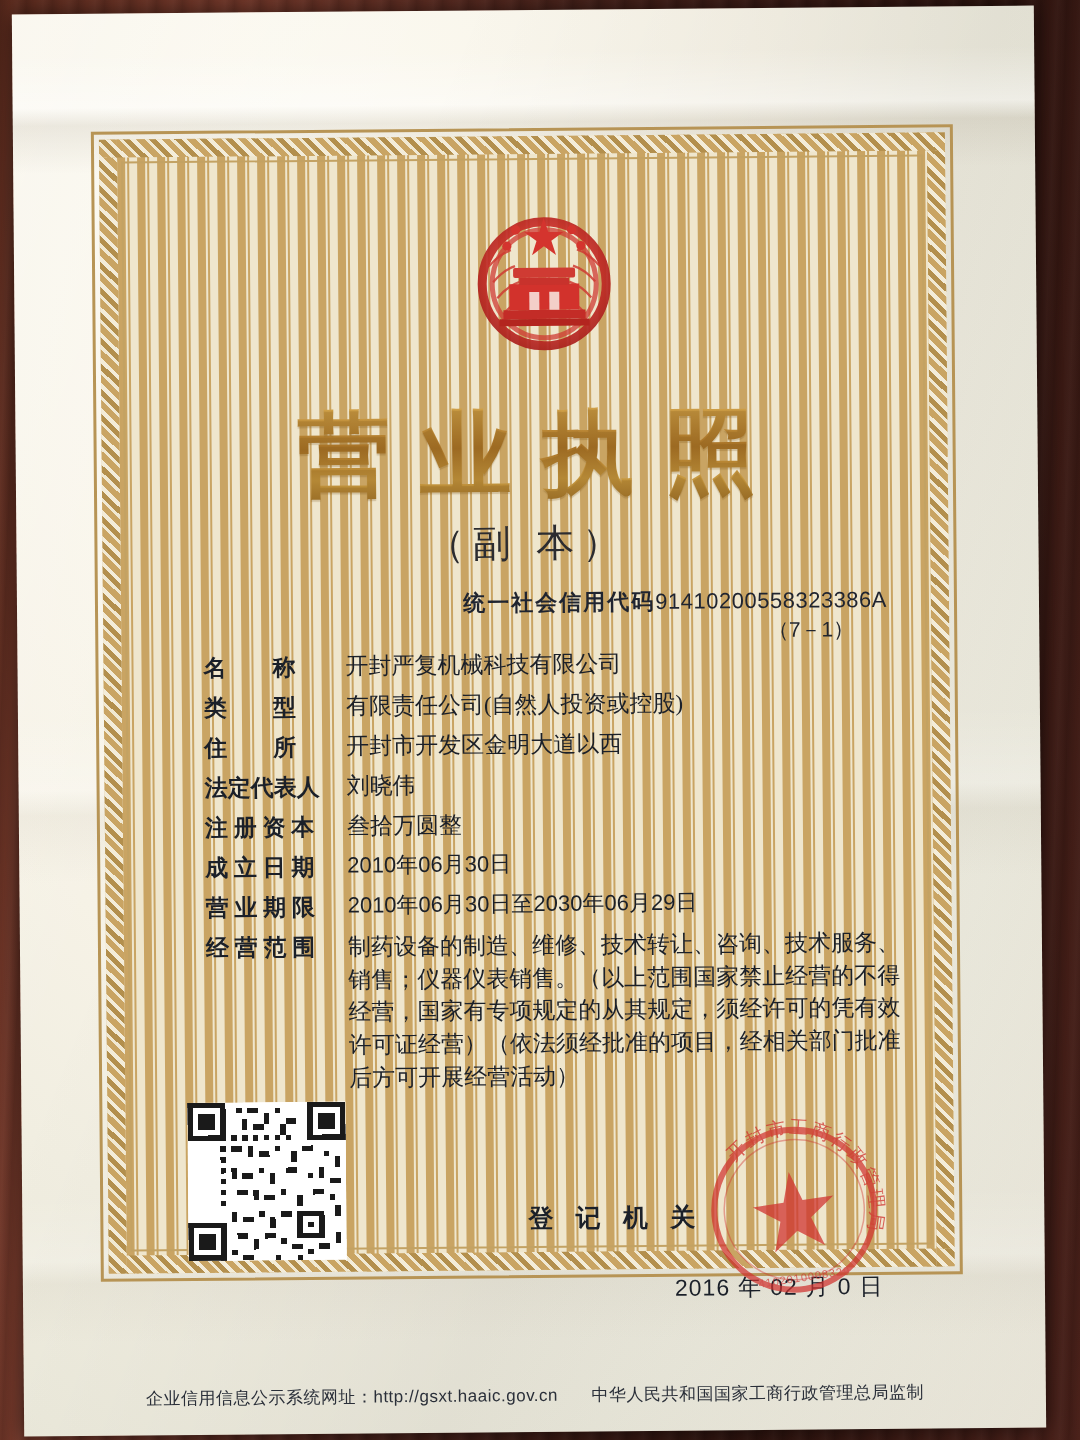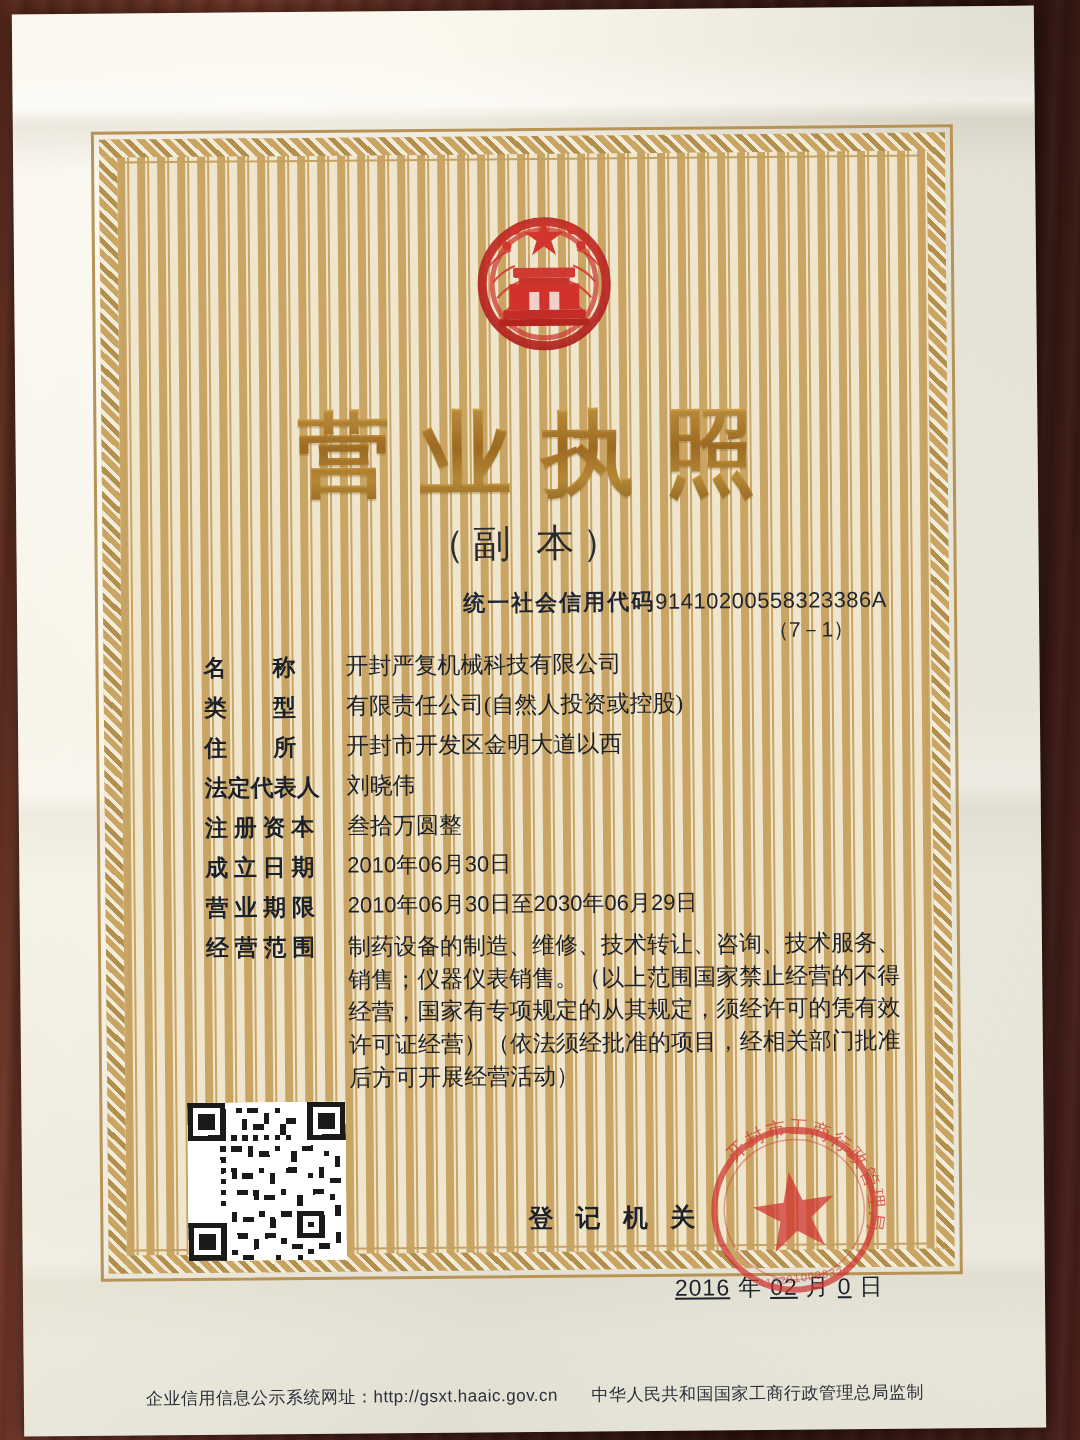--- a/index.html
+++ b/index.html
@@ -203,21 +203,21 @@
   }
   #date-line {
     position: absolute;
     left: 648px;
     top: 1264px;
     font-size: 23px;
     color: #1b2029;
     letter-spacing: 1px;
   }
   #date-line span { margin: 0 4px; }
-  #date-line .n { font-family: "Liberation Sans", sans-serif; text-decoration: underline; }
+  #date-line .n { font-family: "Liberation Sans", sans-serif; }
 
   
   #seal {
     position: absolute;
     left: 668px;
     top: 1098px;
     width: 208px;
     height: 208px;
     transform: rotate(-8deg);
     opacity: .82;

